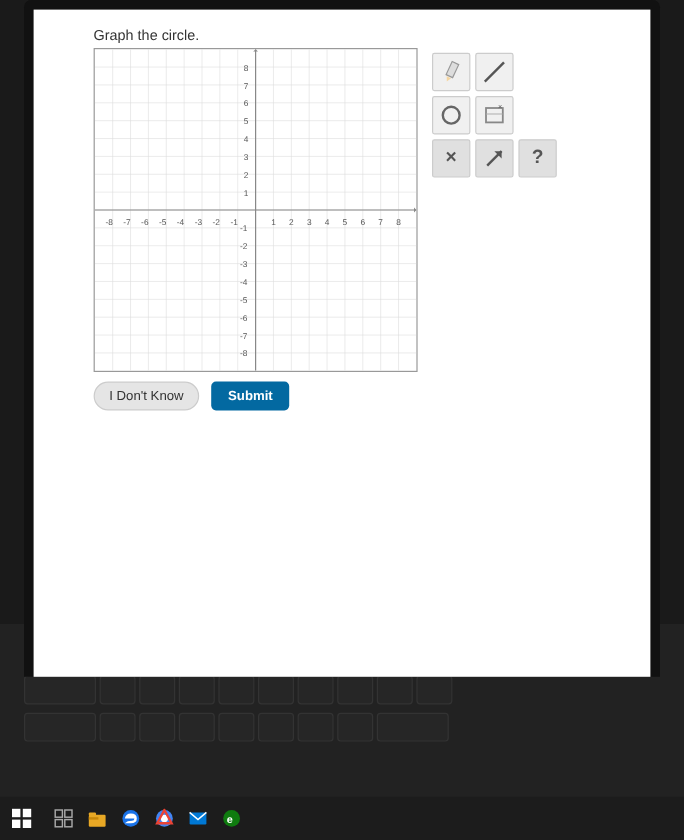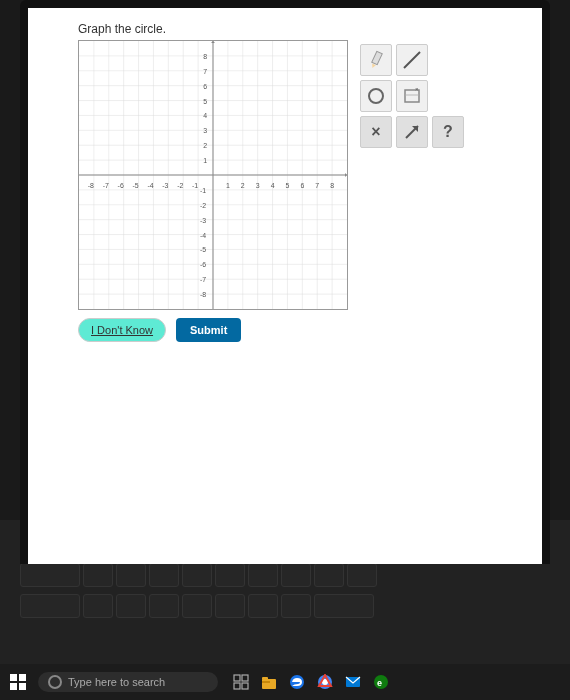--- a/index.html
+++ b/index.html
@@ -100,28 +100,27 @@
 
     
     .bottom-buttons {
       margin-top: 8px;
       display: flex;
       gap: 10px;
       padding-left: 0px;
     }
 
     .btn-dont-know {
-      background: #5eead4;
+      background: #e5e5e5;
       border: 1px solid #ccc;
       border-radius: 12px;
       padding: 5px 12px;
       font-size: 11px;
       cursor: pointer;
       color: #333;
-      text-decoration: underline;
     }
 
     .btn-submit {
       background: #0369a1;
       border: none;
       border-radius: 4px;
       padding: 5px 14px;
       font-size: 11px;
       cursor: pointer;
       color: white;
@@ -471,24 +470,20 @@
 
   <div class="taskbar-start">
     <div class="windows-icon">
       <span></span>
         <span></span>
         <span></span>
         <span></span>
     </div>
   </div>
 
-  <div class="search-bar">
-    <div class="search-circle"></div>
-    <span class="search-text">Type here to search</span>
-  </div>
 
   <div class="taskbar-icons">
     <div class="taskbar-icon">
       <svg width="16" height="16" viewBox="0 0 16 16">
         <rect x="1" y="1" width="6" height="6" fill="none" stroke="#aaa" stroke-width="1.2"></rect>
         <rect x="9" y="1" width="6" height="6" fill="none" stroke="#aaa" stroke-width="1.2"></rect>
         <rect x="1" y="9" width="6" height="6" fill="none" stroke="#aaa" stroke-width="1.2"></rect>
         <rect x="9" y="9" width="6" height="6" fill="none" stroke="#aaa" stroke-width="1.2"></rect>
       </svg>
     </div>

